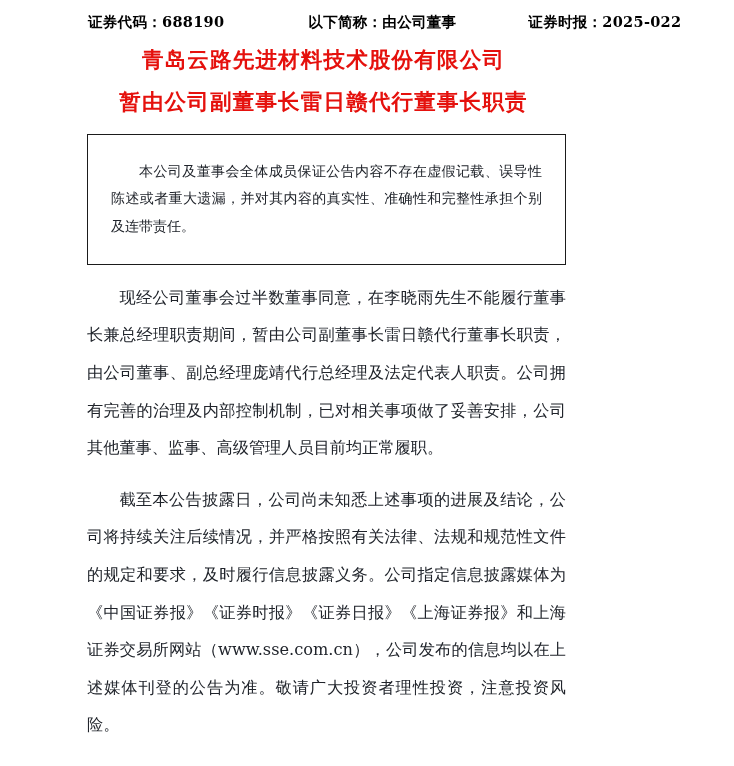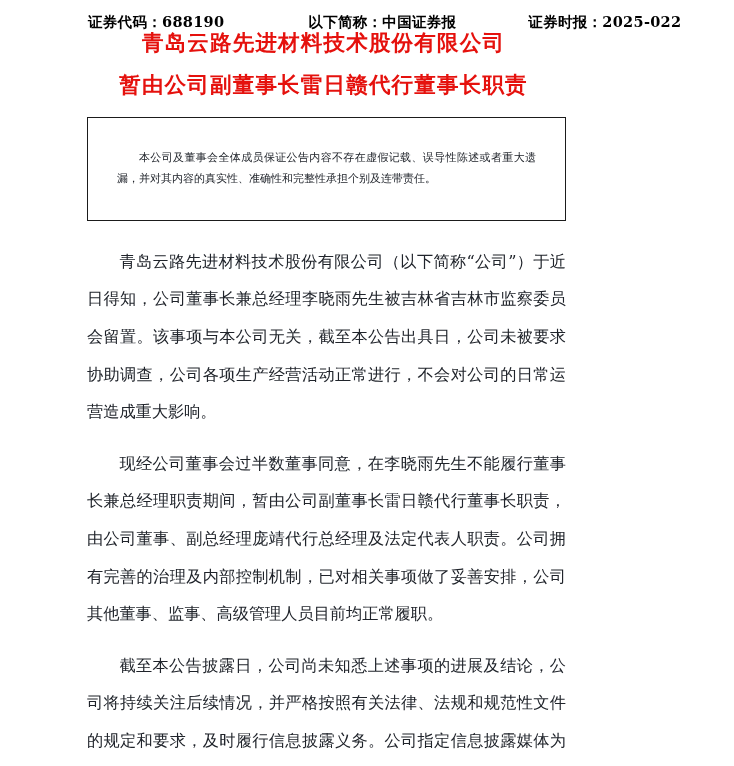--- a/index.html
+++ b/index.html
@@ -34,44 +34,45 @@
   }
   .doc-header .hdr-field { display: inline-block; }
   .hdr-code  { margin-right: 84px; }
   .hdr-abbr  { margin-right: 72px; }
   .hdr-label { }
   .hdr-value { font-family: "DejaVu Serif", "Liberation Serif", serif; }
 
   
   .title-block {
     text-align: center;
+    margin-top: 17px;
   }
   .title-line {
     color: #e5110d;
     font-weight: bold;
     font-size: 21.5px;
     letter-spacing: 1.2px;
     line-height: 1.0;
   }
   .title-line-1 { margin-bottom: 20px; }
 
   
   .disclaimer-box {
     margin: 22px 81px 0 87px;
     border: 1px solid #1b1b1b;
     box-sizing: border-box;
     padding: 13px 13px 14px 13px;
   }
   .disclaimer-text {
-    font-size: 11px;
+    font-size: 14px;
     line-height: 1.95;
     text-align: justify;
     text-justify: inter-ideograph;
     text-indent: 2em;
-    margin: 16px;
+    margin: 10px;
     color: #20242b;
   }
 
   
   .body-block {
     margin: 0 81px 0 87px;
   }
   .body-para {
     font-size: 16.2px;
     line-height: 2.32;
@@ -86,36 +87,35 @@
 </head>
 <body>
 
 <div class="page">
 
   <div class="doc-header">
     <span class="hdr-field hdr-code">
       <span class="hdr-label">证券代码：</span><span class="hdr-value">688190</span>
     </span>
     <span class="hdr-field hdr-abbr">
-      <span class="hdr-label">以下简称：</span><span class="hdr-value">中国证券报</span>
+      <span class="hdr-label">以下简称：</span><span class="hdr-value">由公司董事</span>
     </span>
     <span class="hdr-field hdr-no">
       <span class="hdr-label">证券时报：</span><span class="hdr-value">2025-022</span>
     </span>
   </div>
 
   <div class="title-block">
     <div class="title-line title-line-1">青岛云路先进材料技术股份有限公司</div>
     <div class="title-line title-line-2">暂由公司副董事长雷日赣代行董事长职责</div>
   </div>
 
   <div class="disclaimer-box">
     <p class="disclaimer-text">本公司及董事会全体成员保证公告内容不存在虚假记载、误导性陈述或者重大遗漏，并对其内容的真实性、准确性和完整性承担个别及连带责任。</p>
   </div>
 
   <div class="body-block">
-    <p class="body-para first">青岛云路先进材料技术股份有限公司（以下简称“公司”）于近日得知，公司董事长兼总经理李晓雨先生被吉林省吉林市监察委员会留置。该事项与本公司无关，截至本公告出具日，公司未被要求协助调查，公司各项生产经营活动正常进行，不会对公司的日常运营造成重大影响。</p>
     <p class="body-para">现经公司董事会过半数董事同意，在李晓雨先生不能履行董事长兼总经理职责期间，暂由公司副董事长雷日赣代行董事长职责，由公司董事、副总经理庞靖代行总经理及法定代表人职责。公司拥有完善的治理及内部控制机制，已对相关事项做了妥善安排，公司其他董事、监事、高级管理人员目前均正常履职。</p>
     <p class="body-para">截至本公告披露日，公司尚未知悉上述事项的进展及结论，公司将持续关注后续情况，并严格按照有关法律、法规和规范性文件的规定和要求，及时履行信息披露义务。公司指定信息披露媒体为《中国证券报》《证券时报》《证券日报》《上海证券报》和上海证券交易所网站（www.sse.com.cn），公司发布的信息均以在上述媒体刊登的公告为准。敬请广大投资者理性投资，注意投资风险。</p>
 
   </div>
 
 </div>
 
 </body></html>

